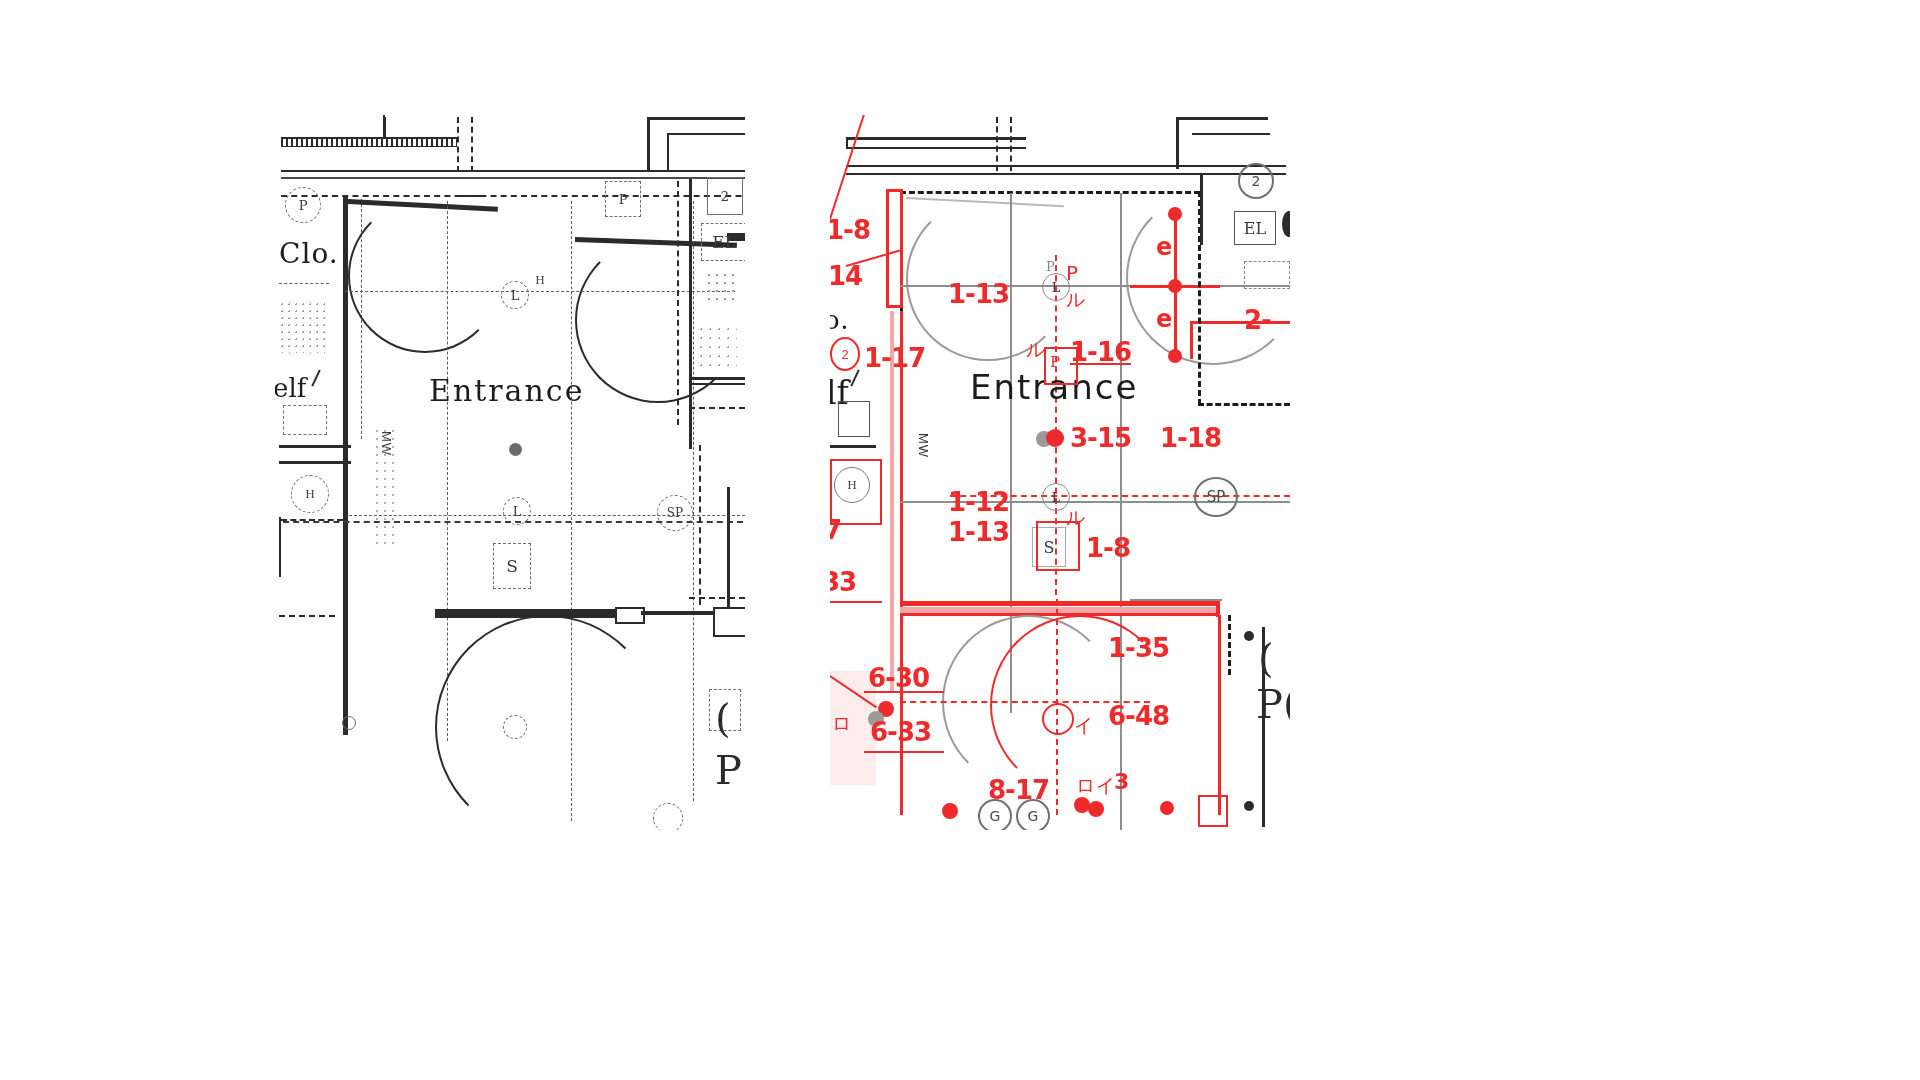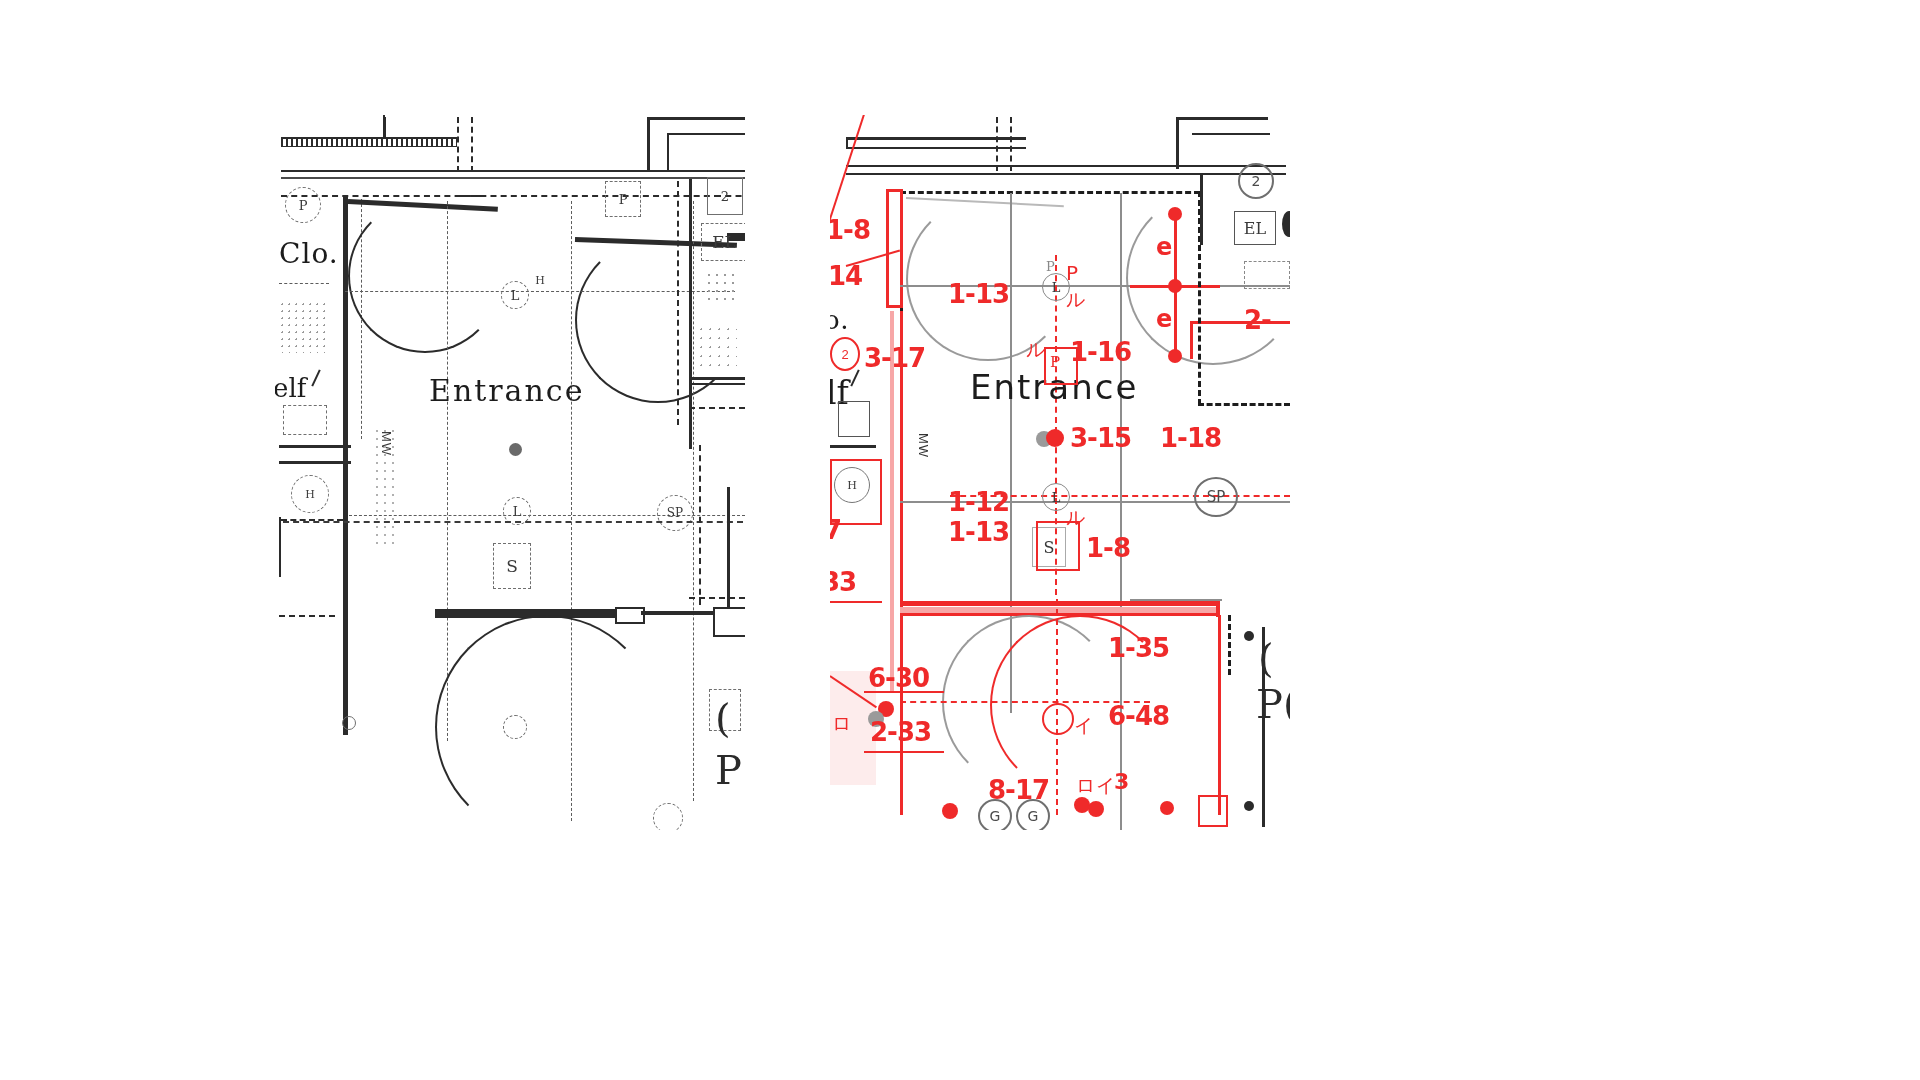--- a/index.html
+++ b/index.html
@@ -262,21 +262,21 @@
 
       <div class="rdashv" style="left:225px;top:140px;height:340px;"></div>
       <div class="rdashh" style="left:120px;top:380px;width:340px;"></div>
 
       <div class="rlabel" style="left:-4px;top:100px;">1-8</div>
       <div class="rlabel" style="left:-2px;top:146px;">14</div>
       <div class="roomlabel clo" style="left:-6px;top:190px;font-size:26px;">o.</div>
       <div class="rcirc" style="left:0px;top:222px;width:26px;height:30px;">
         <span>2</span>
       </div>
-      <div class="rlabel" style="left:34px;top:228px;">3-17</div>
+      <div class="rlabel" style="left:34px;top:228px;">1-17</div>
       <div class="roomlabel shelf" style="left:-4px;top:258px;font-size:33px;">lf</div>
       <div class="ln" style="left:24px;top:254px;width:2px;height:18px;transform:rotate(25deg);"></div>
       <div class="sym boxs" style="left:8px;top:286px;width:30px;height:34px;border-color:#555;"></div>
       <div class="ln" style="left:0px;top:330px;width:46px;height:3px;"></div>
 
       <div class="rbox" style="left:0px;top:344px;width:48px;height:62px;"></div>
       <div class="sym circs" style="left:4px;top:352px;width:34px;height:34px;border-color:#777;font-size:11px;">H</div>
       <div class="rlabel" style="left:-6px;top:400px;">7</div>
       <div class="rlabel" style="left:-8px;top:452px;">33</div>
       <div class="rln" style="left:-8px;top:486px;width:60px;height:2px;"></div>
@@ -311,21 +311,21 @@
       <div class="rlabel" style="left:414px;top:190px;">2-</div>
       <div class="rln" style="left:360px;top:206px;width:100px;height:3px;"></div>
       <div class="rln" style="left:360px;top:206px;width:3px;height:38px;"></div>
       <div class="dashv" style="left:368px;top:130px;height:160px;border-left:3px dashed #1d1d1d;"></div>
       <div class="dashh" style="left:368px;top:288px;width:92px;border-top:3px dashed #1d1d1d;"></div>
 
       <div class="roomlabel entrance" style="left:140px;top:252px;font-size:34px;font-family:'DejaVu Sans','Liberation Sans',sans-serif;">Entrance</div>
       <div class="rbox" style="left:214px;top:232px;width:30px;height:34px;"></div>
       <div class="sym" style="left:220px;top:238px;font-size:15px;color:#ef2a2a;">P</div>
       <div class="rlabel kana" style="left:196px;top:222px;">ル</div>
-      <div class="rlabel" style="left:240px;top:222px;">1-16</div>
+      <div class="rlabel" style="left:240px;top:222px;text-decoration:underline;">1-16</div>
 
       <div class="gdot" style="left:206px;top:316px;width:16px;height:16px;"></div>
       <div class="rdot" style="left:216px;top:314px;width:18px;height:18px;"></div>
       <div class="rlabel" style="left:240px;top:308px;">3-15</div>
       <div class="rlabel" style="left:330px;top:308px;">1-18</div>
 
       <div class="rlabel" style="left:118px;top:372px;">1-12</div>
       <div class="sym circs" style="left:212px;top:368px;width:26px;height:26px;border-color:#888;">
         <span>L</span>
       </div>
@@ -353,21 +353,21 @@
       <div class="arc red" style="left:160px;top:500px;width:176px;height:176px;transform:rotate(90deg);"></div>
       <div class="rdashv" style="left:226px;top:484px;height:216px;"></div>
       <div class="rdashh" style="left:70px;top:586px;width:250px;"></div>
 
       <div class="rfill" style="left:0px;top:556px;width:46px;height:114px;"></div>
       <div class="rln" style="left:0px;top:560px;width:56px;height:2px;transform:rotate(34deg);transform-origin:left center;"></div>
       <div class="rlabel kana" style="left:2px;top:596px;">ロ</div>
       <div class="rlabel" style="left:38px;top:548px;">6-30</div>
       <div class="rdot" style="left:48px;top:586px;width:16px;height:16px;"></div>
       <div class="gdot" style="left:38px;top:596px;width:16px;height:16px;"></div>
-      <div class="rlabel" style="left:40px;top:602px;">2-33</div>
+      <div class="rlabel" style="left:40px;top:602px;">6-33</div>
       <div class="rln" style="left:34px;top:576px;width:80px;height:2px;"></div>
       <div class="rln" style="left:34px;top:636px;width:80px;height:2px;"></div>
 
       <div class="rlabel" style="left:278px;top:518px;">1-35</div>
       <div class="rcirc" style="left:212px;top:588px;width:28px;height:28px;"></div>
       <div class="rlabel kana" style="left:244px;top:598px;">イ</div>
       <div class="rlabel" style="left:278px;top:586px;">6-48</div>
 
       <div class="rlabel" style="left:158px;top:660px;">8-17</div>
       <div class="rlabel kana" style="left:246px;top:658px;">ロ</div>

